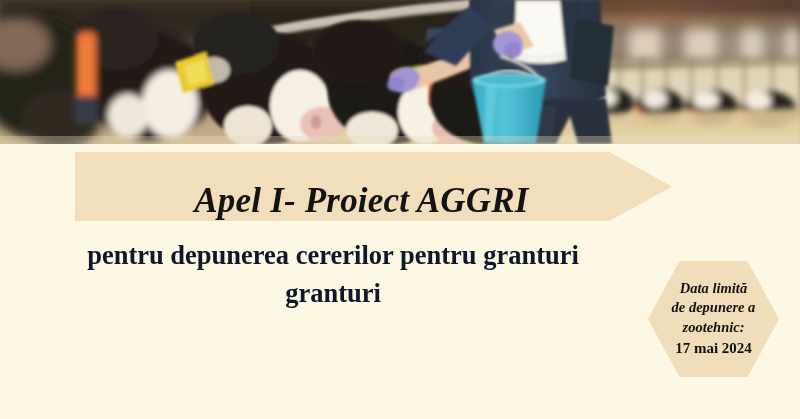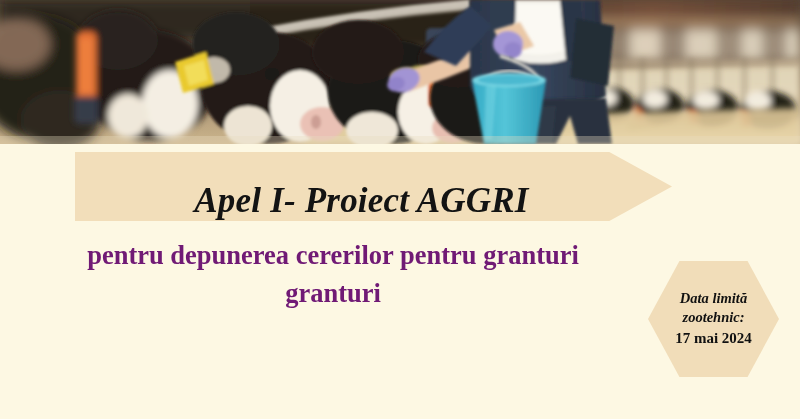--- a/index.html
+++ b/index.html
@@ -62,21 +62,21 @@
   }
 
   
   .subtitle {
     position: absolute;
     left: 32px; top: 237px;
     width: 602px;
     text-align: center;
     font-size: 26.5px;
     font-weight: bold;
-    color: #701a75;
+    color: #0f172a;
     line-height: 1.42;
   }
   .subtitle .ln { display: block; }
 
   
   .hex-wrap {
     position: absolute;
     left: 648px; top: 261px;
     width: 131px; height: 116px;
   }
@@ -362,18 +362,19 @@
 
   <div class="subtitle">
     <span class="ln">pentru depunerea cererilor pentru granturi</span>
     <span class="ln">granturi</span>
   </div>
 
   <div class="hex-wrap">
     <div class="hex-shape"></div>
     <div class="hex-text">
       <span class="hl">Data limită</span>
+      <span class="hl">de depunere a</span>
       <span class="hl">zootehnic:</span>
       <span class="hl plain">17 mai 2024</span>
     </div>
   </div>
 
 </div>
 
 </body></html>

